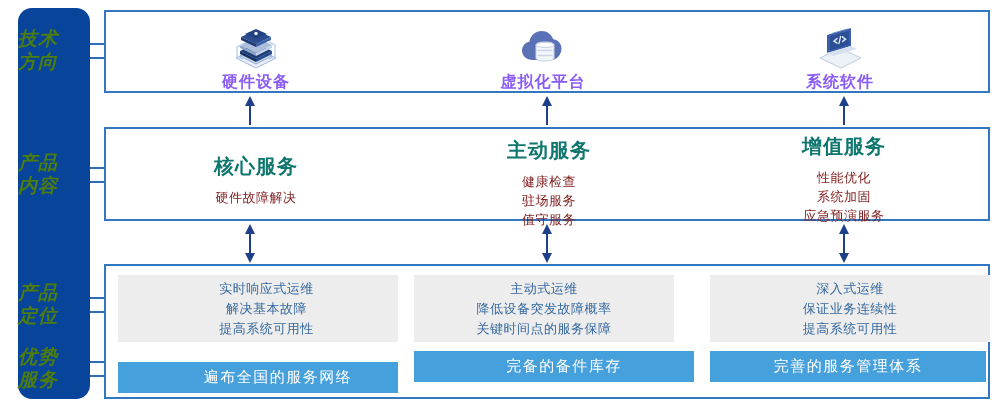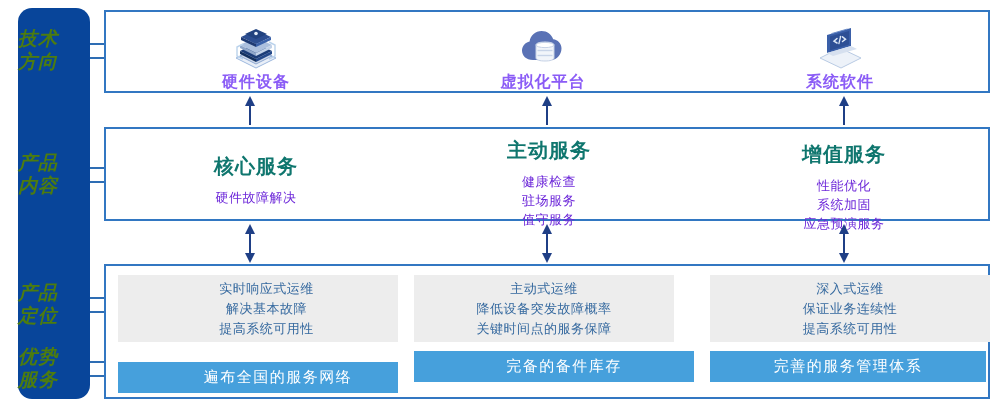--- a/index.html
+++ b/index.html
@@ -40,21 +40,21 @@
     margin-top:0;font-size:16px;font-weight:bold;color:#8b5cf6;
     letter-spacing:1px;
   }
 
   
   .pc-col{position:absolute;width:240px;text-align:center;}
   .pc-title{
     font-size:20px;font-weight:bold;color:#0f766e;letter-spacing:1px;
     margin-bottom:8px;
   }
-  .pc-item{font-size:13px;color:#6d28d9;line-height:19px;letter-spacing:.5px;}
+  .pc-item{font-size:13px;color:#7f1d1d;line-height:19px;letter-spacing:.5px;}
 
   
   .grey-card{
     position:absolute;background:#EDEDED;box-sizing:border-box;
     display:flex;flex-direction:column;align-items:center;justify-content:center;
   }
   .grey-line{font-size:13px;color:#35699F;line-height:20px;letter-spacing:.5px;}
 
   
   .blue-bar{
@@ -201,21 +201,21 @@
       <div class="pc-item">硬件故障解决</div>
     </div>
 
     <div class="pc-col" style="left:323px;top:8px;">
       <div class="pc-title">主动服务</div>
       <div class="pc-item">健康检查</div>
       <div class="pc-item">驻场服务</div>
       <div class="pc-item">值守服务</div>
     </div>
 
-    <div class="pc-col" style="left:618px;top:12px;">
+    <div class="pc-col" style="left:618px;top:4px;">
       <div class="pc-title">增值服务</div>
       <div class="pc-item">性能优化</div>
       <div class="pc-item">系统加固</div>
       <div class="pc-item">应急预演服务</div>
     </div>
   </div>
 
   <div class="arrow-wrap" style="left:243px;top:224px;">
     <svg width="14" height="39" viewBox="0 0 14 39">
       <path d="M7 0 L12 10 L2 10 Z" fill="#1F3F86"></path>

